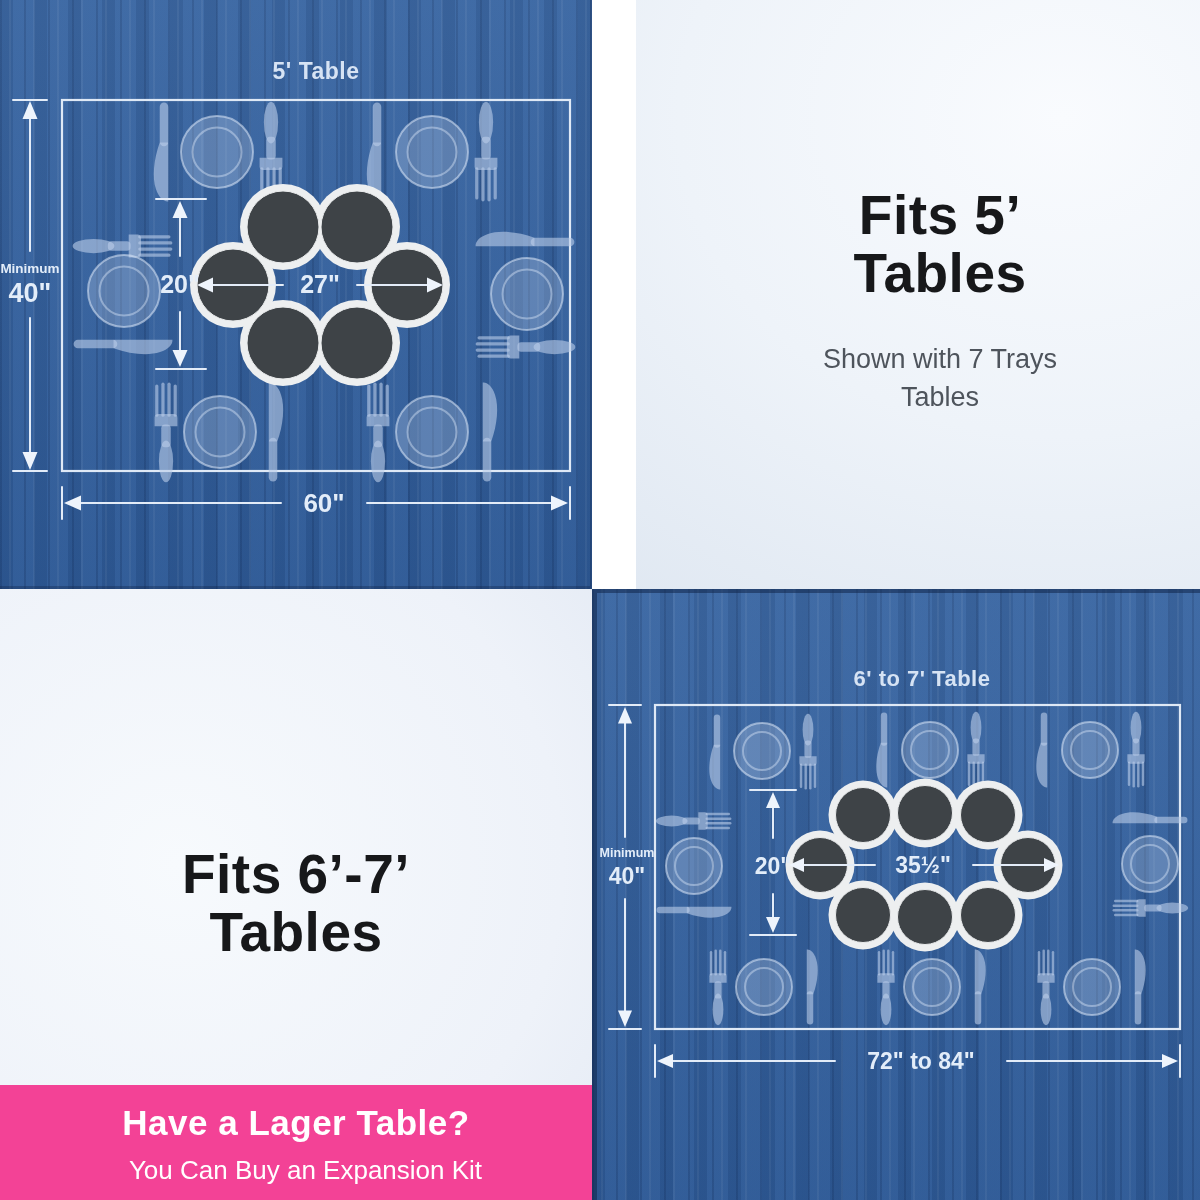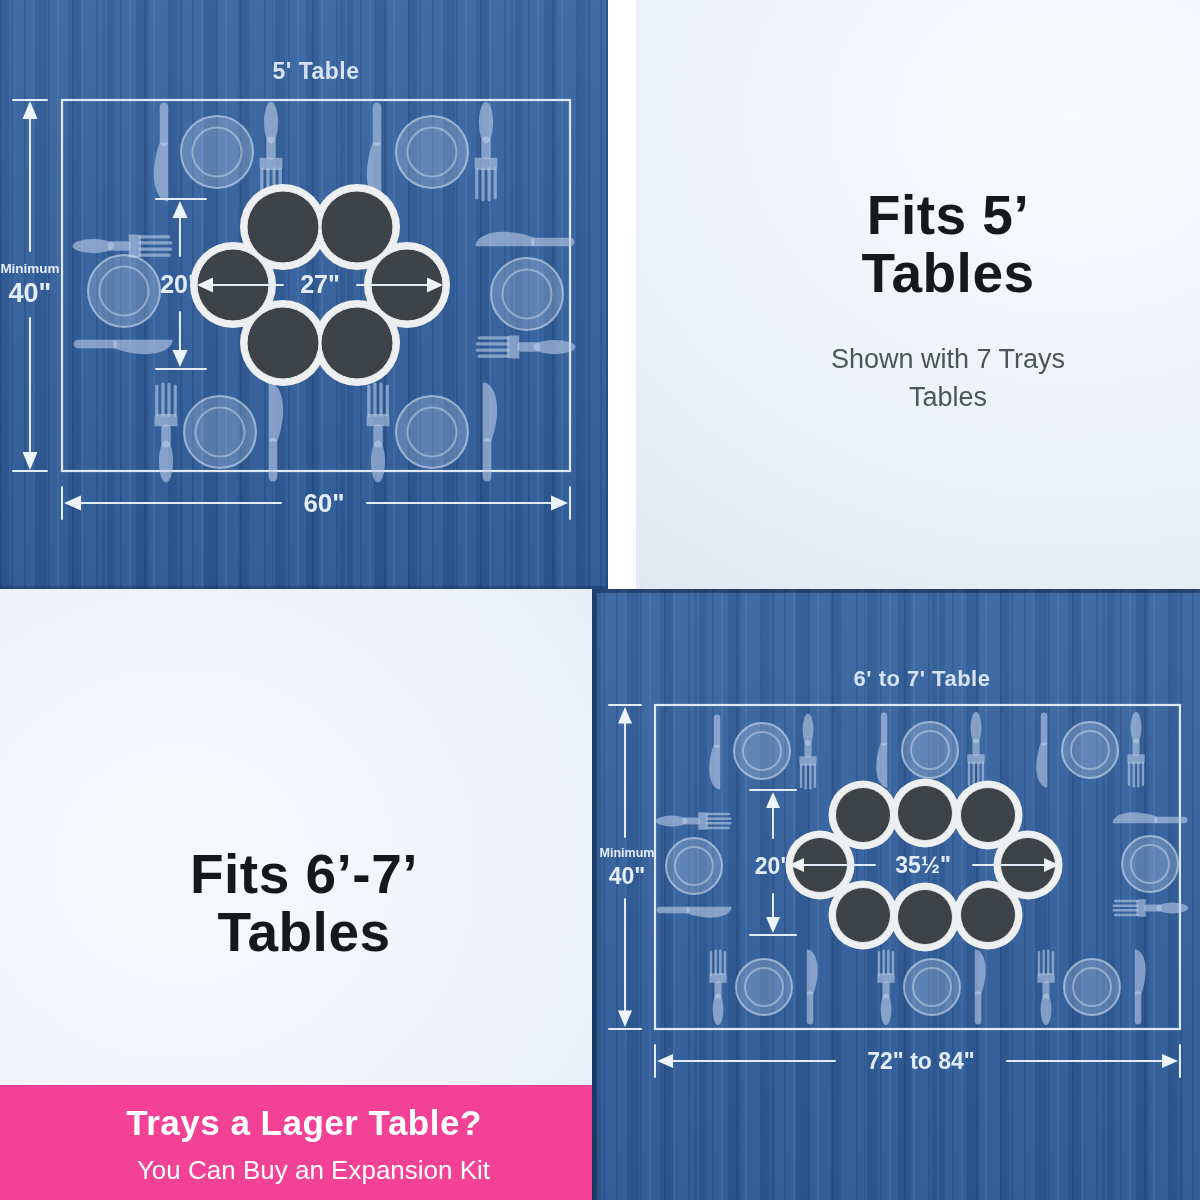--- a/index.html
+++ b/index.html
@@ -1,20 +1,20 @@
 <!DOCTYPE html>
 <html><head>
 <meta charset="utf-8">
 <style>
   html,body{margin:0;padding:0;background:#fff;}
   .canvas{
     position:relative;width:1200px;height:1200px;overflow:hidden;
     font-family:"Liberation Sans","DejaVu Sans",sans-serif;
   }
-  .q{position:absolute;overflow:hidden;padding-left:16px;}
+  .q{position:absolute;overflow:hidden;}
   .q-tl{left:0;top:0;width:592px;height:589px;}
   .q-tr{left:592px;top:0;width:608px;height:589px;
     background:radial-gradient(140% 120% at 70% 20%, #f9fbfe 0%, #eef3f9 45%, #e0e8f2 85%, #d8e0ed 100%);margin-left:44px;}
   .q-bl{left:0;top:589px;width:592px;height:611px;
     background:radial-gradient(130% 120% at 30% 45%, #f7fafd 0%, #eef2f9 50%, #dde5f1 88%, #cfd9e8 100%);}
   .q-br{left:592px;top:589px;width:608px;height:611px;}
   .wood{
     background-color:#32609e;
     background-image:
       linear-gradient(180deg, rgba(255,255,255,.05) 0%, rgba(5,15,45,.07) 100%),
@@ -182,21 +182,21 @@
       <div class="s-line">Tables</div>
     </div>
   </section>
 
   <section class="q q-bl">
     <div class="caption cap67-head">
       <div class="h-line">Fits 6’-7’</div>
       <div class="h-line">Tables</div>
     </div>
     <div class="banner">
-      <div class="banner-title">Trays a Lager Table?</div>
+      <div class="banner-title">Have a Lager Table?</div>
       <div class="banner-sub">You Can Buy an Expansion Kit</div>
     </div>
   </section>
 
   <section class="q q-br wood">
     <svg width="608" height="611" viewBox="0 0 608 611">
       <text class="panel-title" x="330" y="97" font-size="22">6' to 7' Table</text>
 
       <rect class="rect-outline" x="63" y="116" width="525" height="324"></rect>
 

